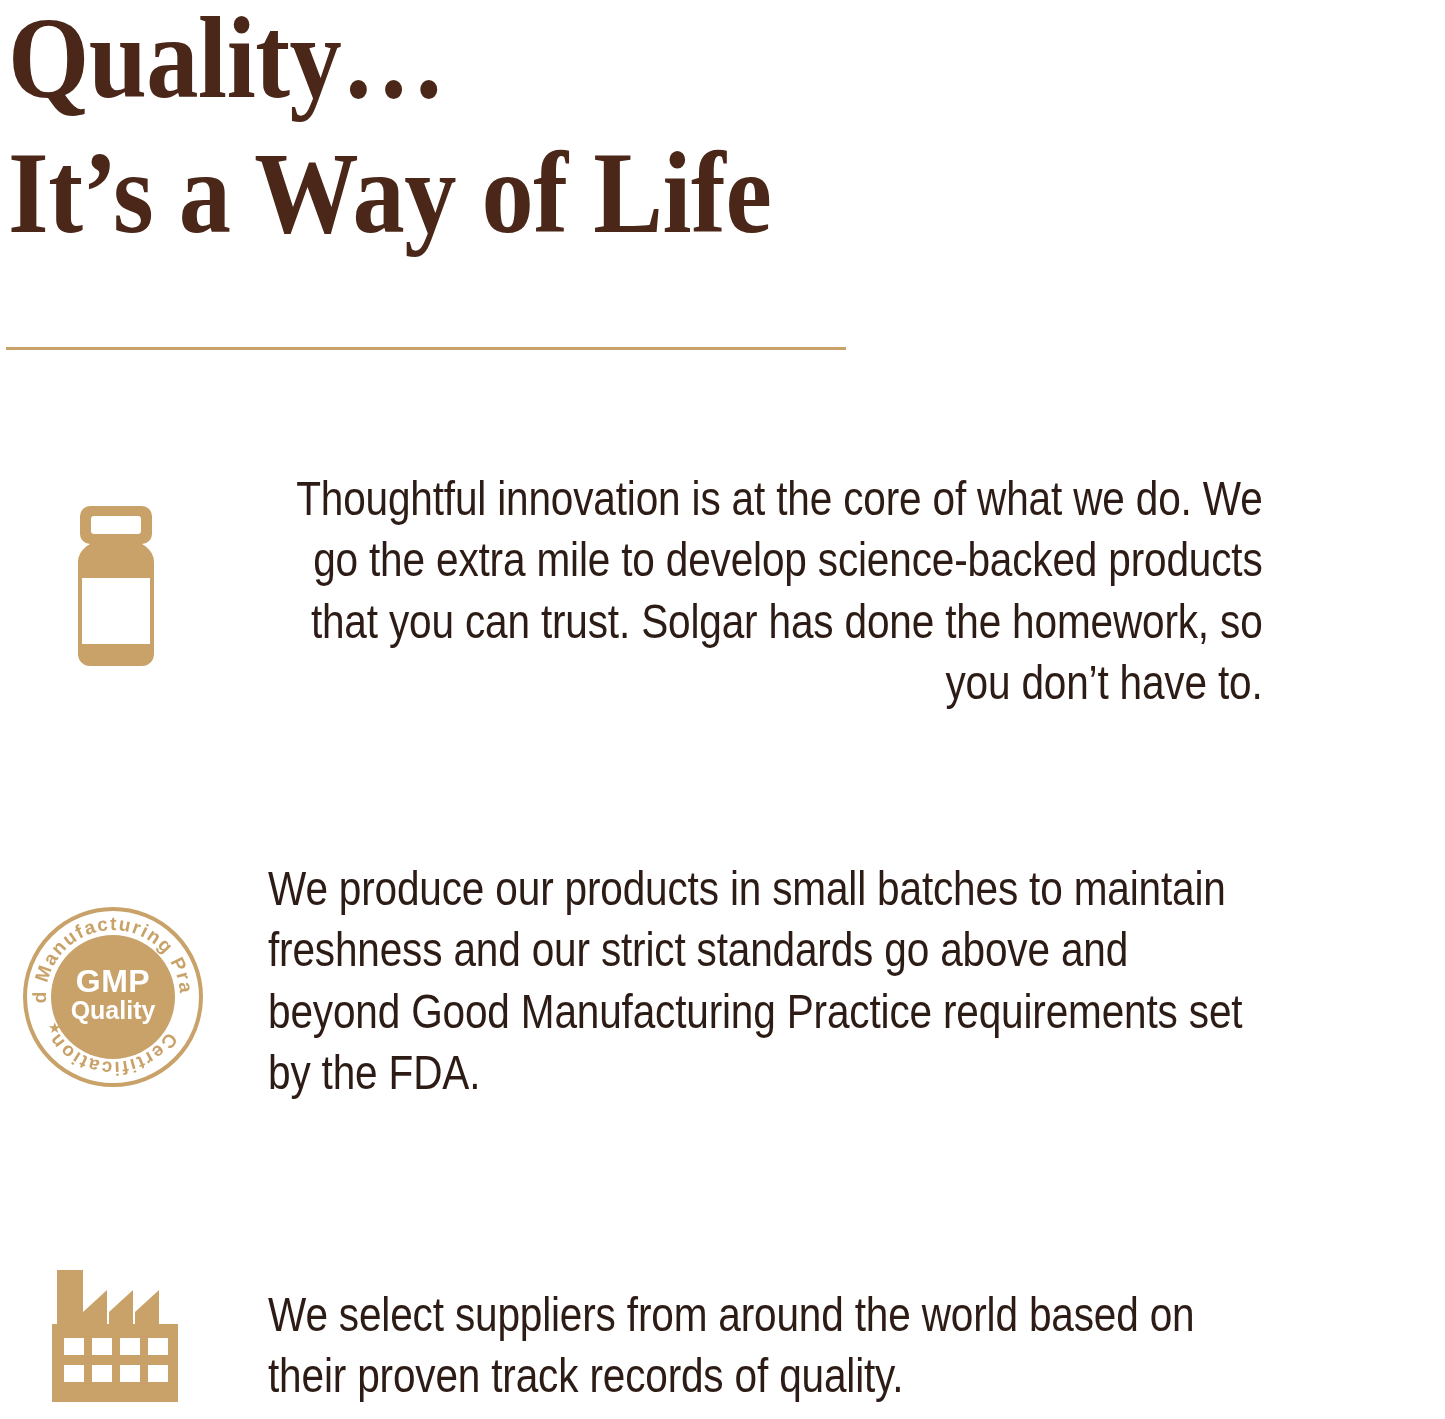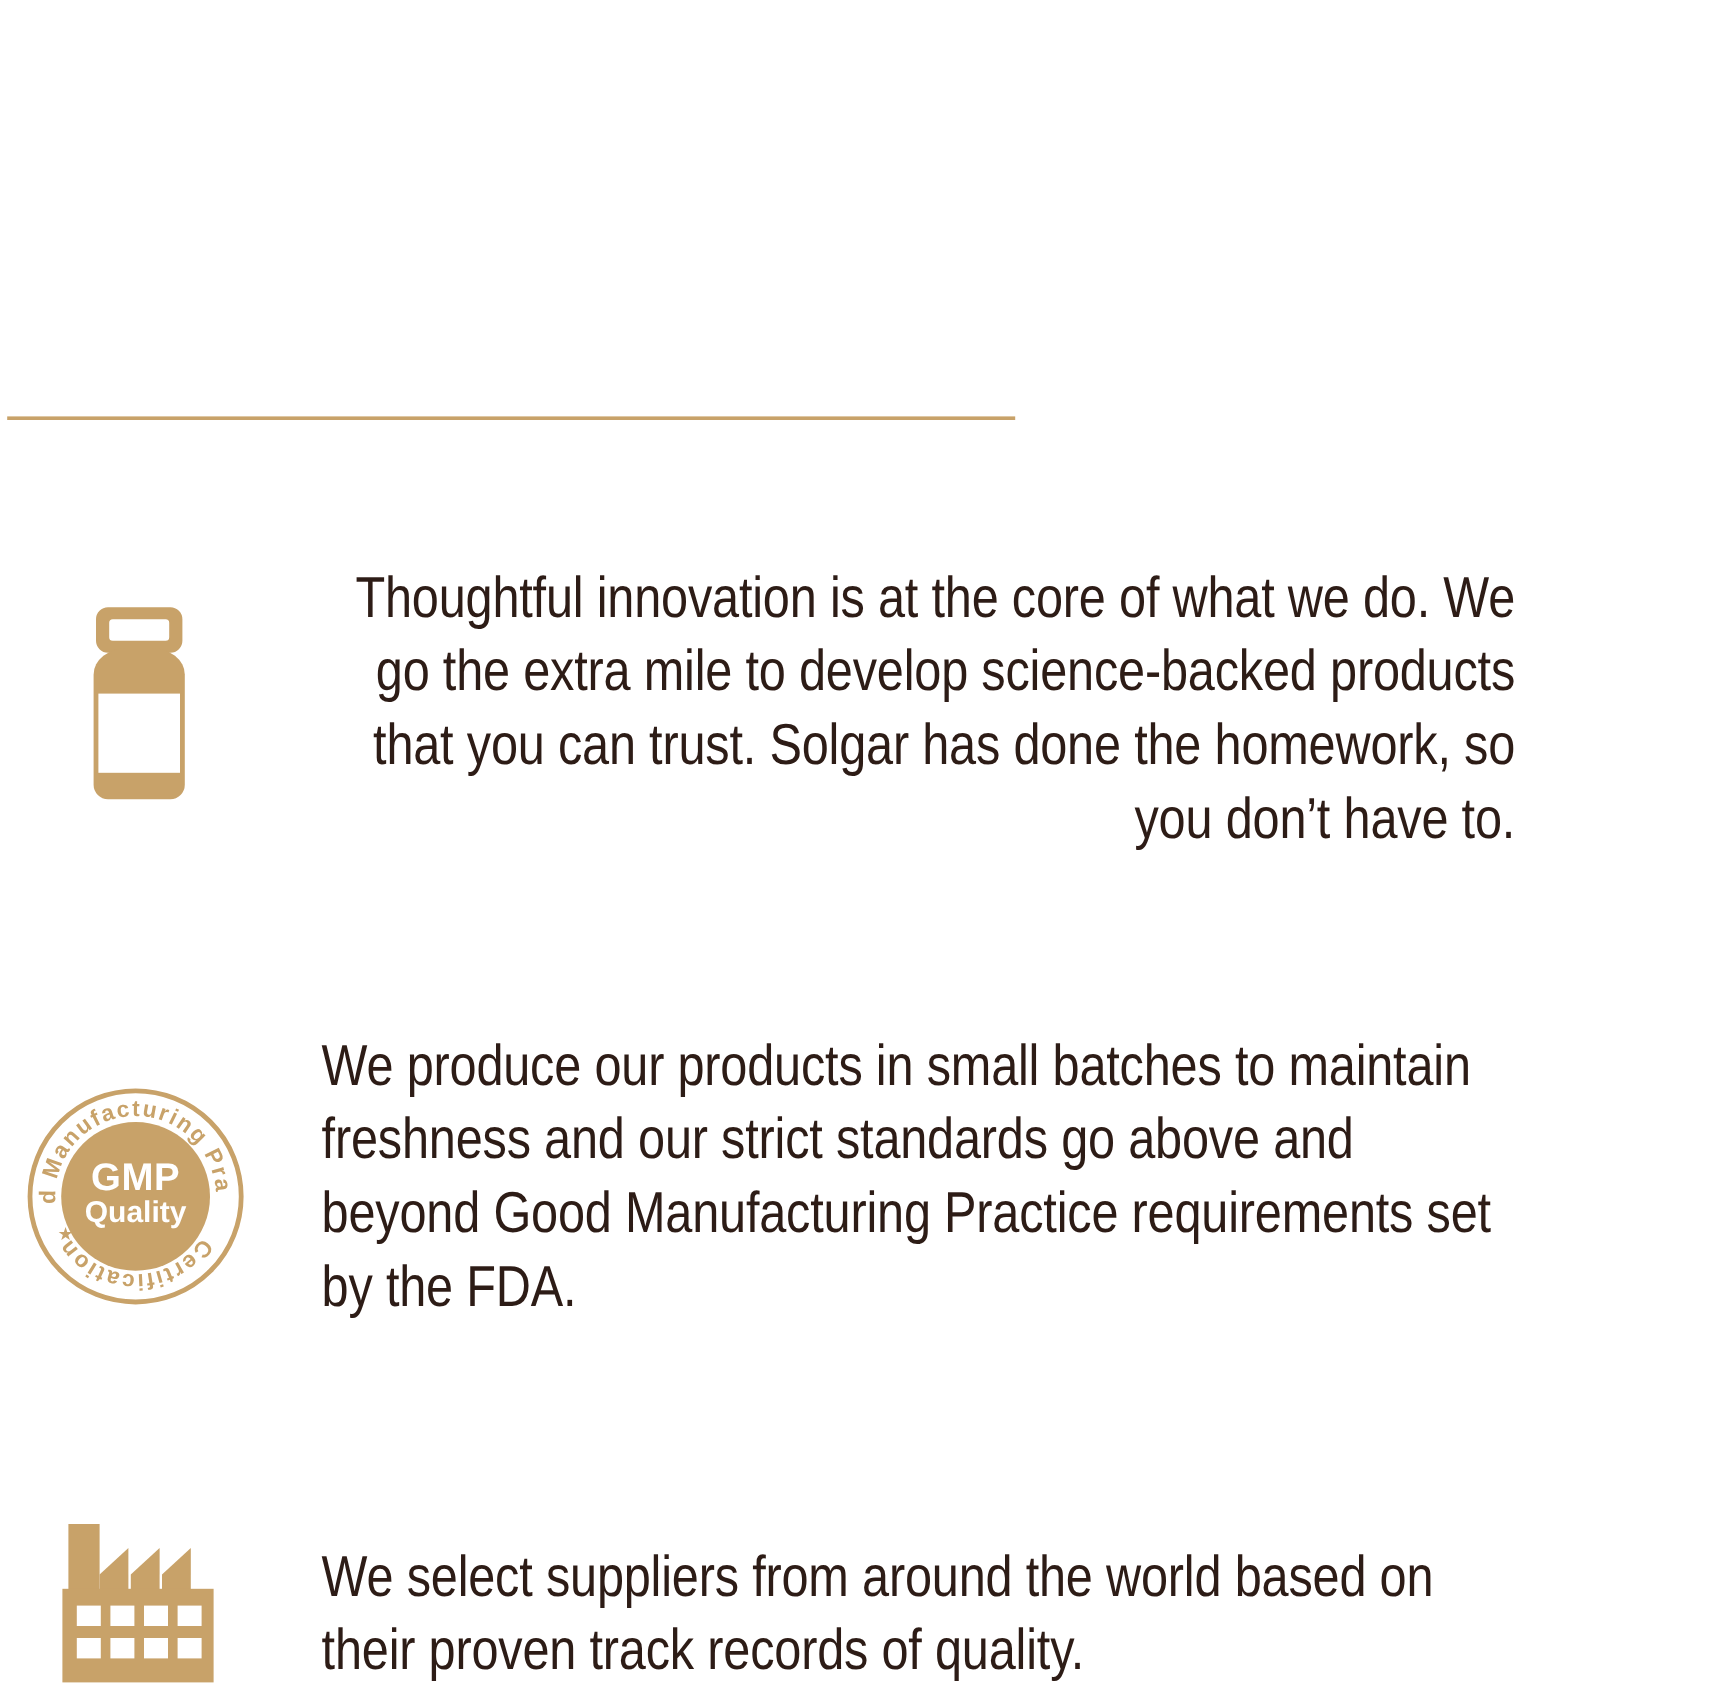--- a/index.html
+++ b/index.html
@@ -133,20 +133,24 @@
   }
 
   
   .icon-factory { width:152px; height:140px; display:block; }
 </style>
 </head>
 <body>
 
 <div class="page">
 
+  <div class="headline">
+    <span class="headline-line1">Quality…</span>
+    <span class="headline-line2">It’s a Way of Life</span>
+  </div>
 
   <div class="divider"></div>
 
   <div class="feature-row" id="row-1">
     <div class="feature-icon-cell">
       <svg class="icon-bottle" viewBox="0 0 120 170" aria-hidden="true">
 
         <path d="M34 4 h52 a10 10 0 0 1 10 10 v18 a10 10 0 0 1 -10 10 h-52 a10 10 0 0 1 -10 -10 v-18 a10 10 0 0 1 10 -10 z
                  M38 14 h44 a3 3 0 0 1 3 3 v12 a3 3 0 0 1 -3 3 h-44 a3 3 0 0 1 -3 -3 v-12 a3 3 0 0 1 3 -3 z" fill="#c8a269" fill-rule="evenodd"></path>
 

